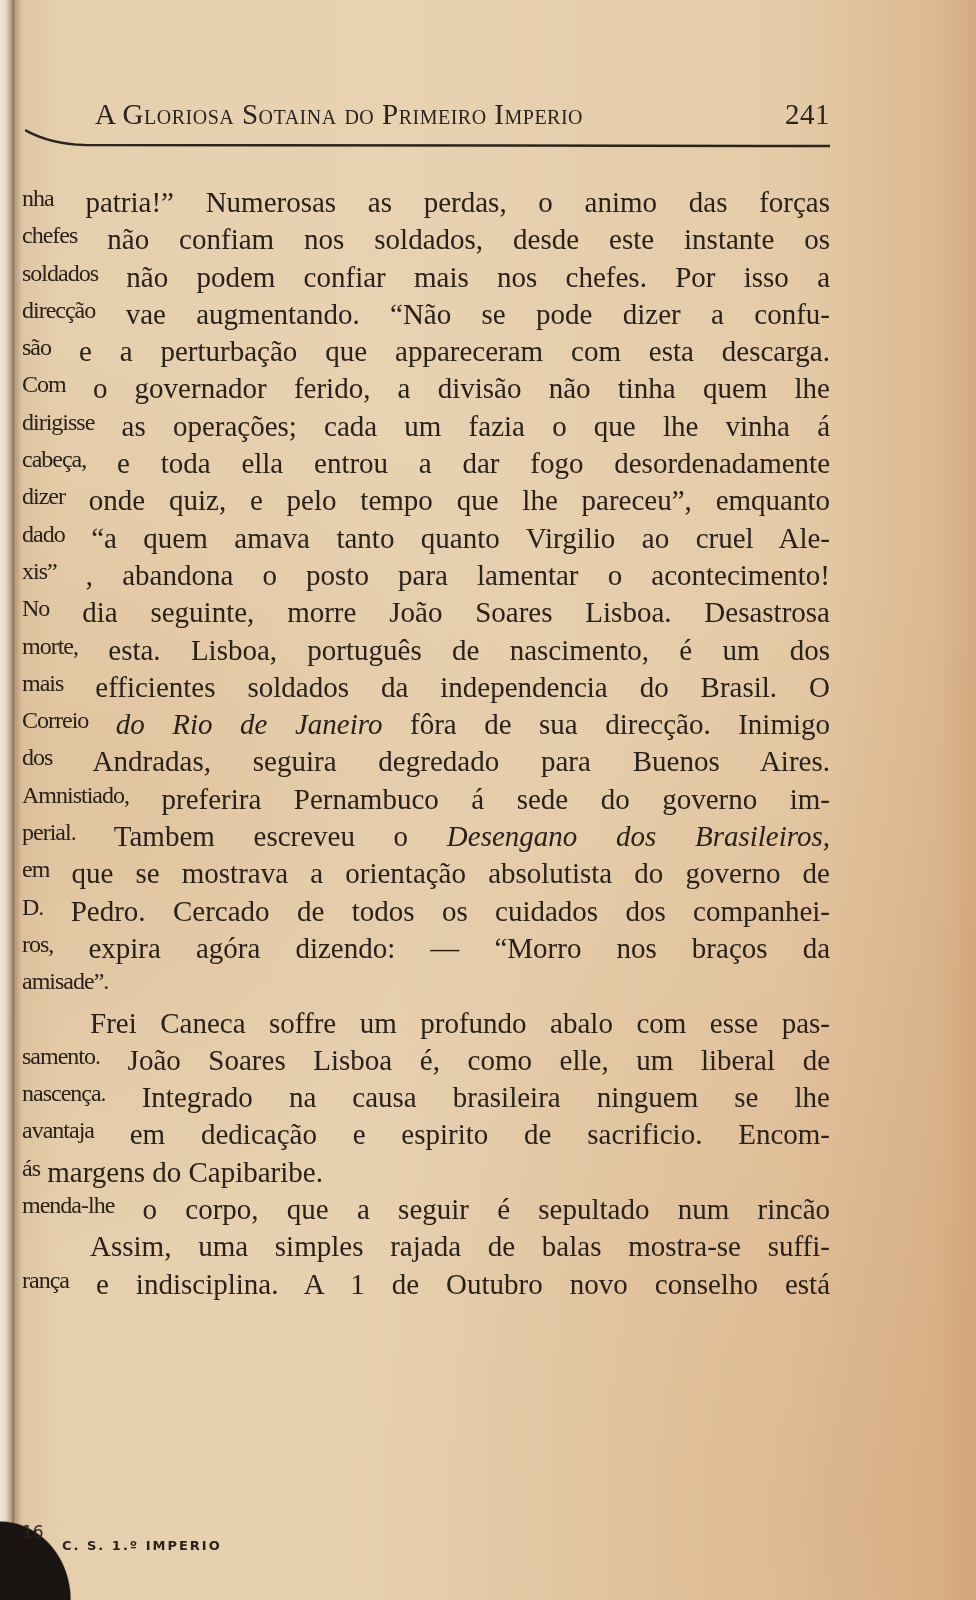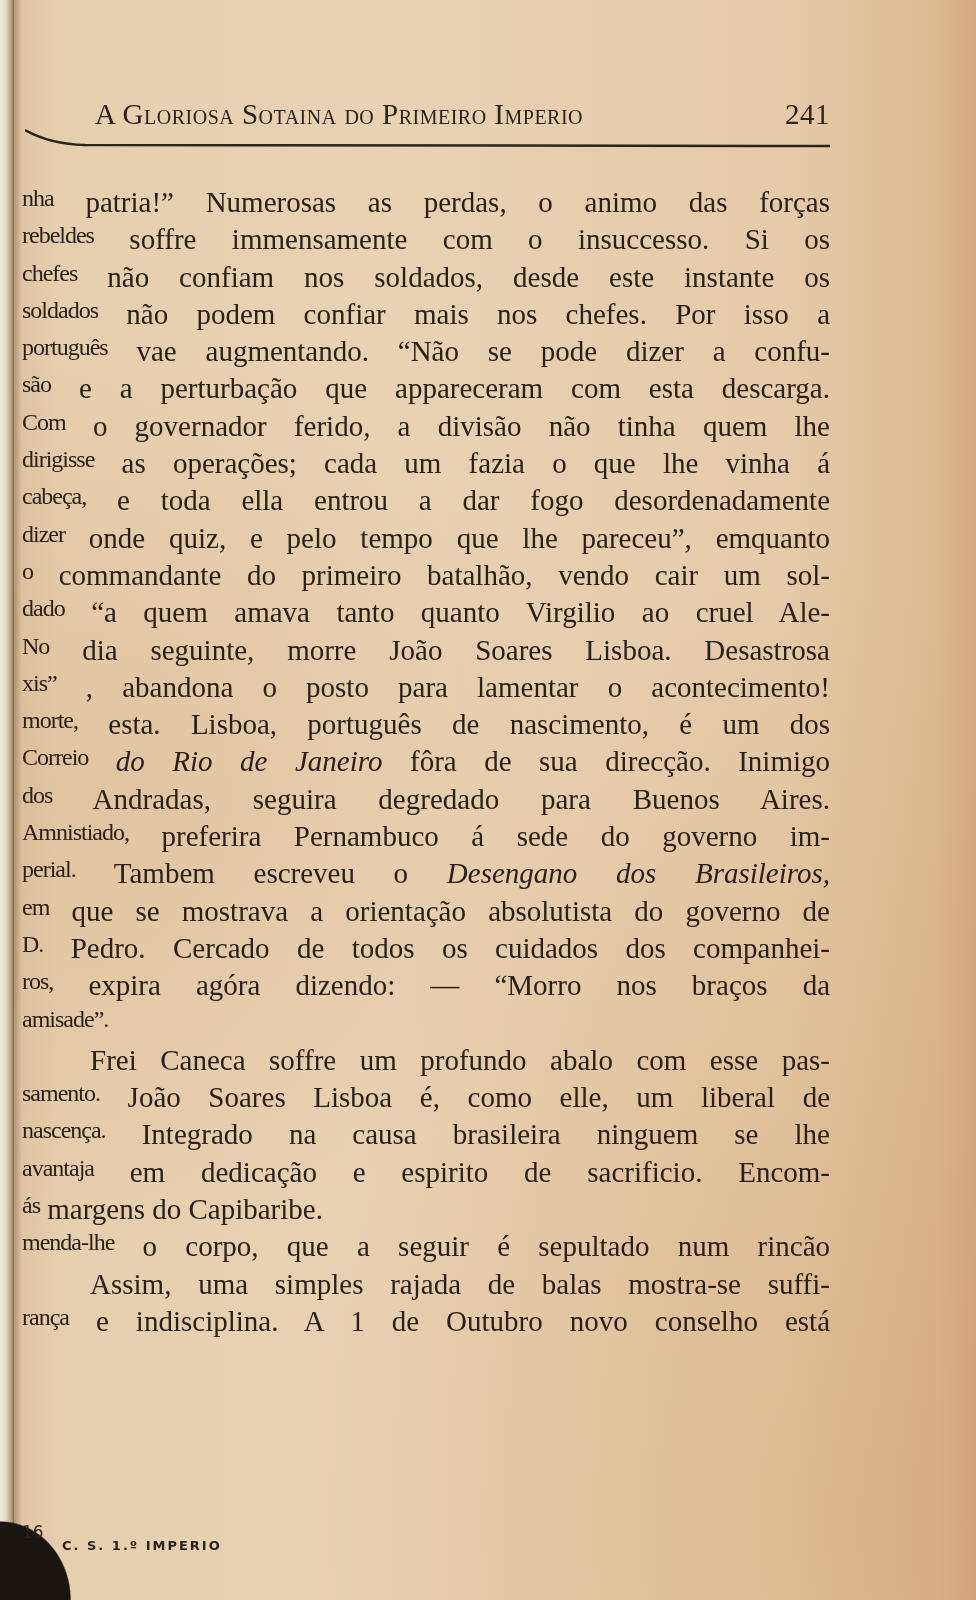--- a/index.html
+++ b/index.html
@@ -69,34 +69,33 @@
   <div class="running-head">
     <span class="title">A Gloriosa Sotaina do Primeiro Imperio</span>
     <span class="pageno">241</span>
   </div>
   <svg class="head-rule" viewBox="0 0 805 20" preserveAspectRatio="none">
     <path d="M0,2 Q25,16 60,17 L805,18" stroke="#2b231d" stroke-width="2.5" fill="none"></path>
   </svg>
 
   <div class="body-text" id="body-text">
       <span class="line"><span class="lm">nha</span> <span>patria!”  Numerosas as perdas, o animo das forças</span></span>
-      <span class="line"><span class="lm">rebeldes</span> <span>soffre immensamente com o insuccesso.  Si os</span></span>
       <span class="line"><span class="lm">chefes</span> <span>não confiam nos soldados, desde este instante os</span></span>
       <span class="line"><span class="lm">soldados</span> <span>não podem confiar mais nos chefes.  Por isso a</span></span>
-      <span class="line"><span class="lm">português</span> <span>vae augmentando.  “Não se pode dizer a confu-</span></span>
+      <span class="line"><span class="lm">direcção</span> <span>vae augmentando.  “Não se pode dizer a confu-</span></span>
       <span class="line"><span class="lm">são</span> <span>e a perturbação que appareceram com esta descarga.</span></span>
       <span class="line"><span class="lm">Com</span> <span>o governador ferido, a divisão não tinha quem lhe</span></span>
       <span class="line"><span class="lm">dirigisse</span> <span>as operações; cada um fazia o que lhe vinha á</span></span>
       <span class="line"><span class="lm">cabeça,</span> <span>e toda ella entrou a dar fogo desordenadamente</span></span>
       <span class="line"><span class="lm">dizer</span> <span>onde quiz, e pelo tempo que lhe pareceu”, emquanto</span></span>
-      <span class="line"><span class="lm">o</span> <span>commandante do primeiro batalhão, vendo cair um sol-</span></span>
       <span class="line"><span class="lm">dado</span> <span>“a quem amava tanto quanto Virgilio ao cruel Ale-</span></span>
+      <span class="line"><span class="lm">xis”</span> <span>, abandona o posto para lamentar o acontecimento!</span></span>
       <span class="line"><span class="lm">No</span> <span>dia seguinte, morre João Soares Lisboa.  Desastrosa</span></span>
-      <span class="line"><span class="lm">xis”</span> <span>, abandona o posto para lamentar o acontecimento!</span></span>
       <span class="line"><span class="lm">morte,</span> <span>esta.  Lisboa, português de nascimento, é um dos</span></span>
+      <span class="line"><span class="lm">mais</span> <span>efficientes soldados da independencia do Brasil.  O</span></span>
       <span class="line"><span class="lm">Correio</span> <span class="it">do Rio de Janeiro</span> <span>fôra de sua direcção.  Inimigo</span></span>
       <span class="line"><span class="lm">dos</span> <span>Andradas, seguira degredado para Buenos Aires.</span></span>
       <span class="line"><span class="lm">Amnistiado,</span> <span>preferira Pernambuco á sede do governo im-</span></span>
       <span class="line"><span class="lm">perial.</span> <span>Tambem escreveu o</span> <span class="it">Desengano dos Brasileiros,</span></span>
       <span class="line"><span class="lm">em</span> <span>que se mostrava a orientação absolutista do governo de</span></span>
       <span class="line"><span class="lm">D.</span> <span>Pedro.  Cercado de todos os cuidados dos companhei-</span></span>
       <span class="line"><span class="lm">ros,</span> <span>expira agóra dizendo: — “Morro nos braços da</span></span>
       <span class="line last"><span class="lm">amisade”.</span> <span></span></span>
       <span class="line indent"><span>Frei Caneca soffre um profundo abalo com esse pas-</span></span>
       <span class="line"><span class="lm">samento.</span> <span>João Soares Lisboa é, como elle, um liberal de</span></span>

